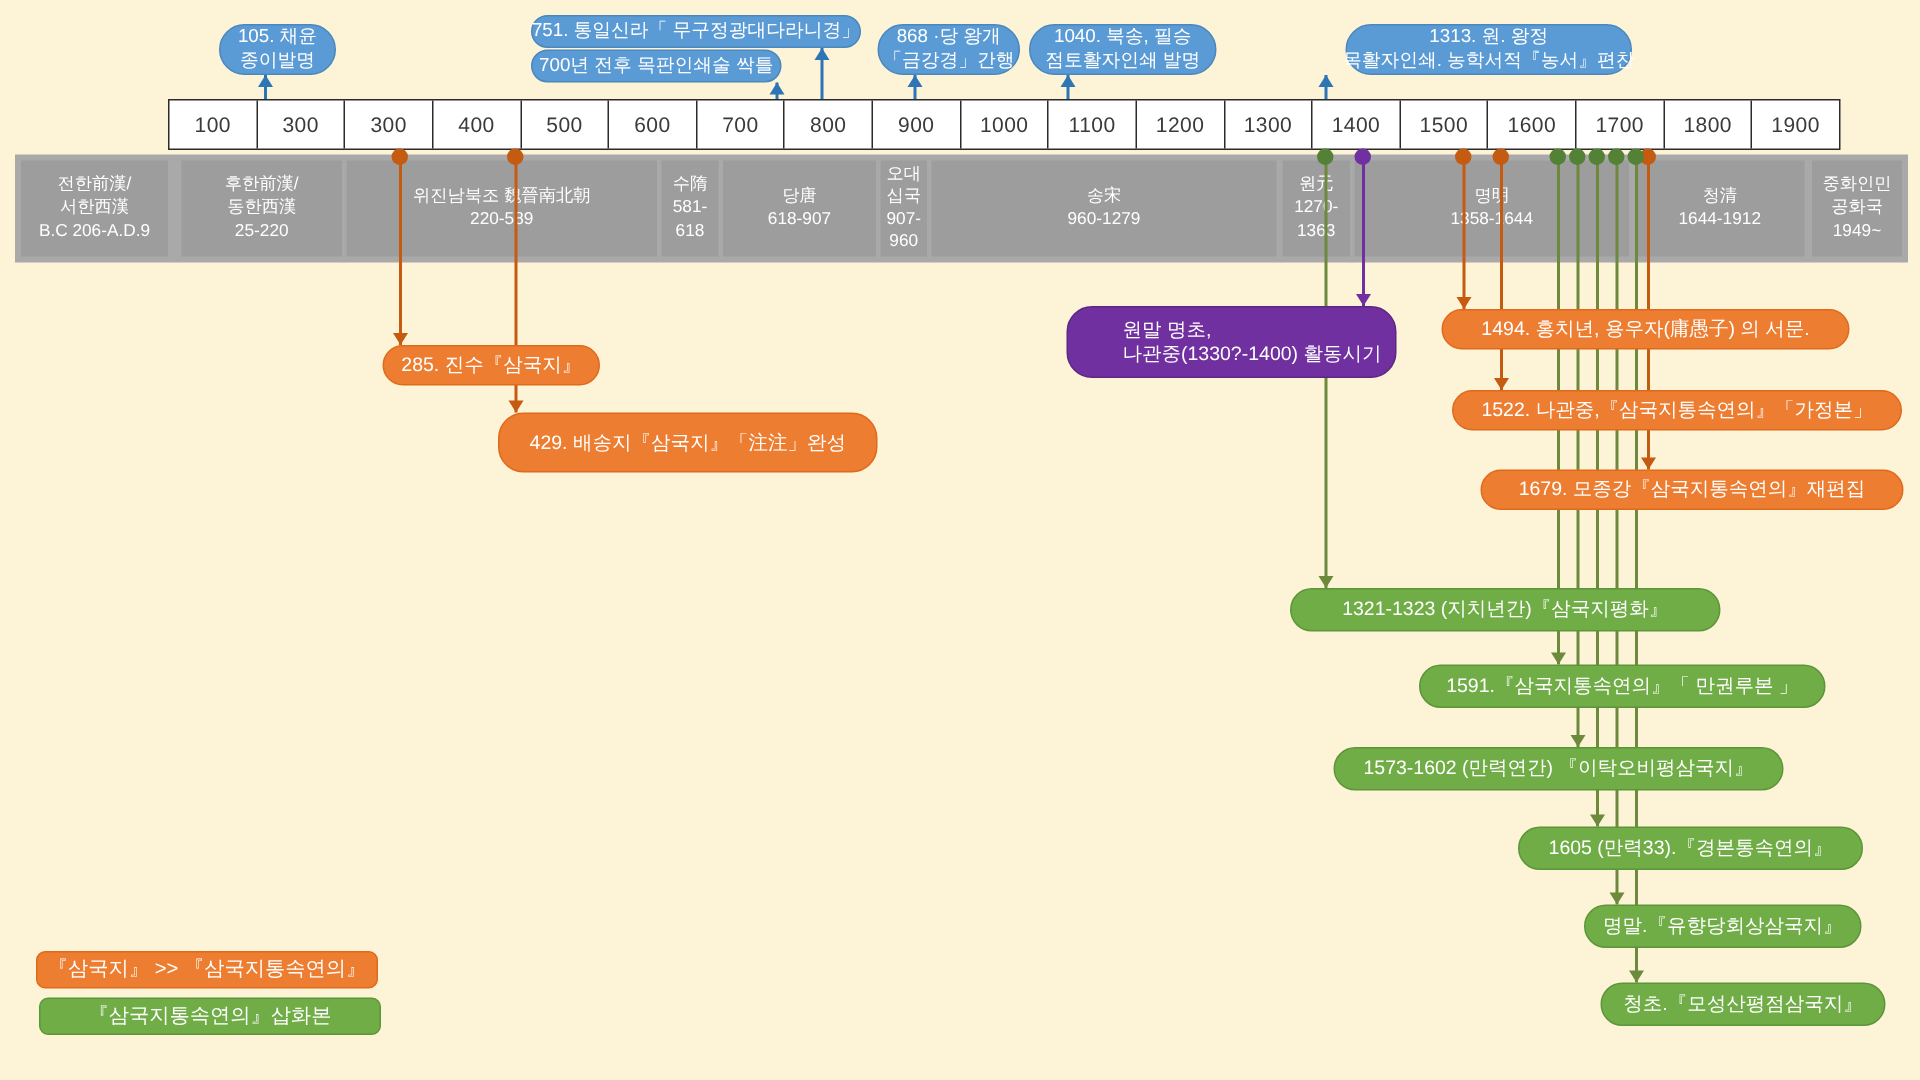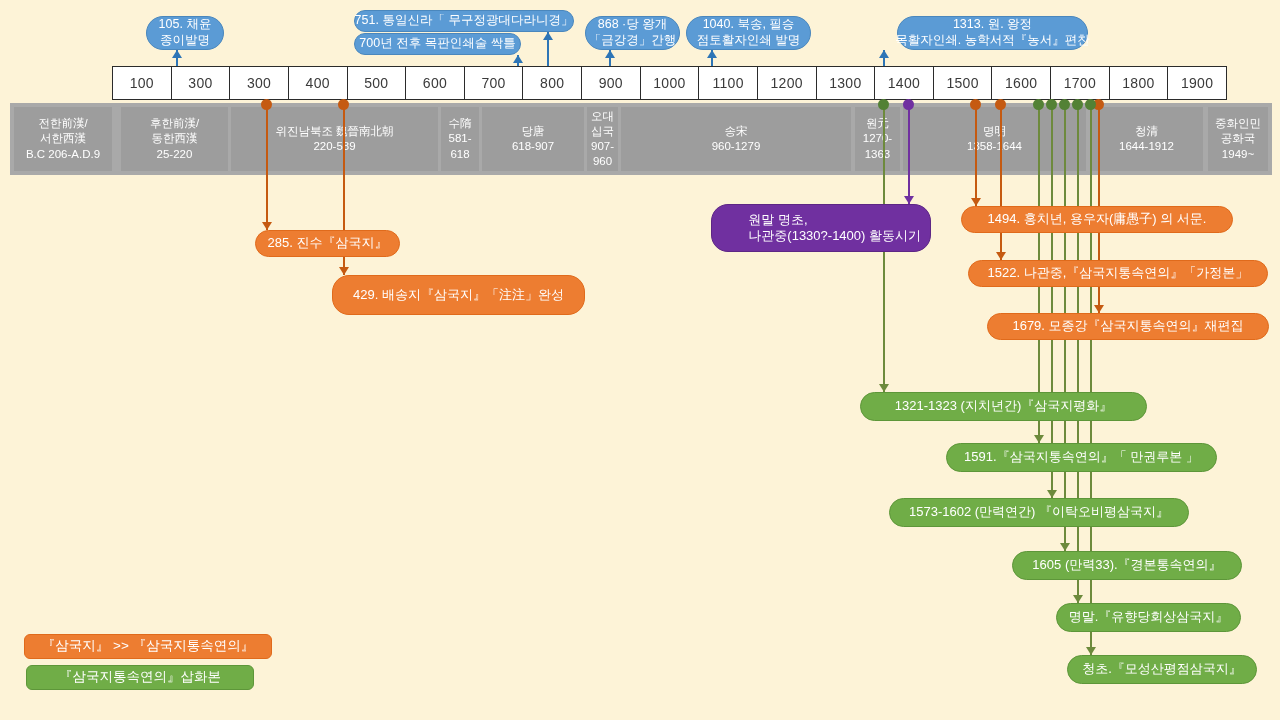--- a/index.html
+++ b/index.html
@@ -205,17 +205,17 @@
 나관중(1330?-1400) 활동시기</div>
       <div class="abs box green" style="left: 860px; top: 392px; width: 287px; height: 29px; justify-content: center;">1321-1323 (지치년간)『삼국지평화』</div>
       <div class="abs box green" style="left: 908px; top: 443px; width: 271px; height: 29px; justify-content: center; margin-left: 38px;">1591.『삼국지통속연의』「 만권루본 」</div>
       <div class="abs box green" style="left: 889px; top: 498px; width: 300px; height: 29px; justify-content: center;">1573-1602 (만력연간) 『이탁오비평삼국지』</div>
       <div class="abs box green" style="left: 1012px; top: 551px; width: 230px; height: 29px; justify-content: center;">1605 (만력33).『경본통속연의』</div>
       <div class="abs box green" style="left: 1056px; top: 603px; width: 185px; height: 29px; justify-content: center;">명말.『유향당회상삼국지』</div>
       <div class="abs box green" style="left: 1067px; top: 655px; width: 190px; height: 29px; justify-content: center;">청초.『모성산평점삼국지』</div>
     </div>
 
   <div id="legend-layer">
-      <div class="abs box legend orange" style="left: 24px; top: 634px; width: 248px; height: 25px;">『삼국지』 &gt;&gt; 『삼국지통속연의』</div>
+      <div class="abs box legend orange" style="left: 24px; top: 634px; width: 228px; height: 25px;">『삼국지』 &gt;&gt; 『삼국지통속연의』</div>
       <div class="abs box legend green" style="left: 26px; top: 665px; width: 228px; height: 25px;">『삼국지통속연의』삽화본</div>
     </div>
 
 </div>
 
 </body></html>

